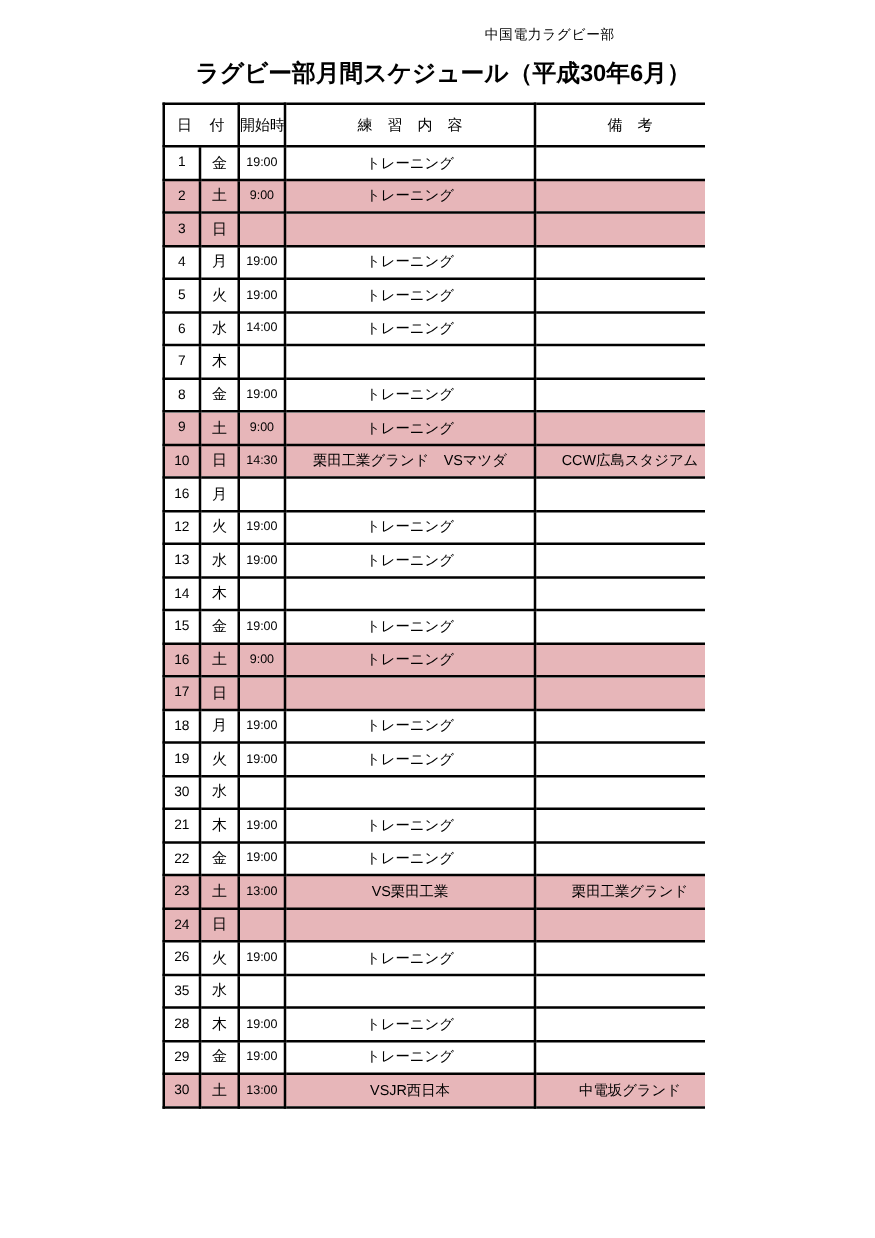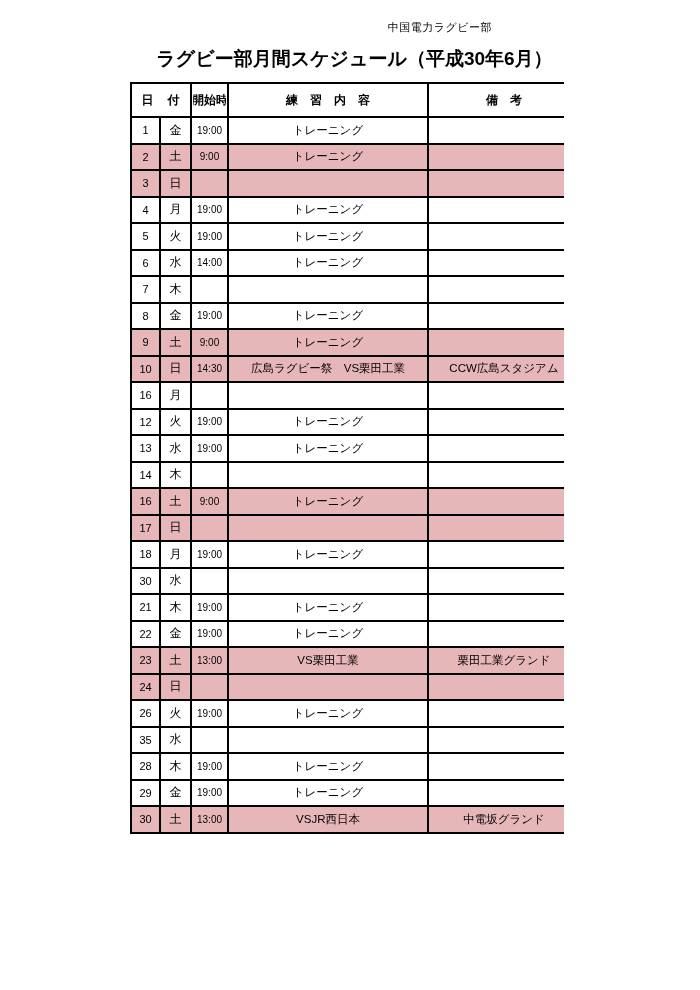--- a/index.html
+++ b/index.html
@@ -44,22 +44,21 @@
     padding: 0;
     text-align: center;
     vertical-align: middle;
     overflow: hidden;
     white-space: nowrap;
   }
   
   table.schedule th {
     height: 32px;
     font-size: 12px;
-    font-weight: bold;
-    border-radius: 16px;
+    font-weight: normal;
   }
   th.th-time {
     white-space: normal;
     word-break: break-all;
     line-height: 1.25;
     padding: 0 6px;
     font-size: 11px;
   }
   th.th-date { letter-spacing: 1px; }
   
@@ -157,21 +156,21 @@
       <td class="c-day">9</td>
       <td class="c-wd">土</td>
       <td class="c-time">9:00</td>
       <td class="c-practice">トレーニング</td>
       <td class="c-remark"></td>
     </tr>
         <tr class="hl">
       <td class="c-day">10</td>
       <td class="c-wd">日</td>
       <td class="c-time">14:30</td>
-      <td class="c-practice">広島ラグビー祭　VS栗田工業</td>
+      <td class="c-practice">栗田工業グランド　VSマツダ</td>
       <td class="c-remark">CCW広島スタジアム</td>
     </tr>
         <tr>
       <td class="c-day">16</td>
       <td class="c-wd">月</td>
       <td class="c-time"></td>
       <td class="c-practice"></td>
       <td class="c-remark"></td>
     </tr>
         <tr>
@@ -188,37 +187,51 @@
       <td class="c-practice">トレーニング</td>
       <td class="c-remark"></td>
     </tr>
         <tr>
       <td class="c-day">14</td>
       <td class="c-wd">木</td>
       <td class="c-time"></td>
       <td class="c-practice"></td>
       <td class="c-remark"></td>
     </tr>
+        <tr>
+      <td class="c-day">15</td>
+      <td class="c-wd">金</td>
+      <td class="c-time">19:00</td>
+      <td class="c-practice">トレーニング</td>
+      <td class="c-remark"></td>
+    </tr>
         <tr class="hl">
       <td class="c-day">16</td>
       <td class="c-wd">土</td>
       <td class="c-time">9:00</td>
       <td class="c-practice">トレーニング</td>
       <td class="c-remark"></td>
     </tr>
         <tr class="hl">
       <td class="c-day">17</td>
       <td class="c-wd">日</td>
       <td class="c-time"></td>
       <td class="c-practice"></td>
       <td class="c-remark"></td>
     </tr>
         <tr>
       <td class="c-day">18</td>
       <td class="c-wd">月</td>
+      <td class="c-time">19:00</td>
+      <td class="c-practice">トレーニング</td>
+      <td class="c-remark"></td>
+    </tr>
+        <tr>
+      <td class="c-day">19</td>
+      <td class="c-wd">火</td>
       <td class="c-time">19:00</td>
       <td class="c-practice">トレーニング</td>
       <td class="c-remark"></td>
     </tr>
         <tr>
       <td class="c-day">30</td>
       <td class="c-wd">水</td>
       <td class="c-time"></td>
       <td class="c-practice"></td>
       <td class="c-remark"></td>

